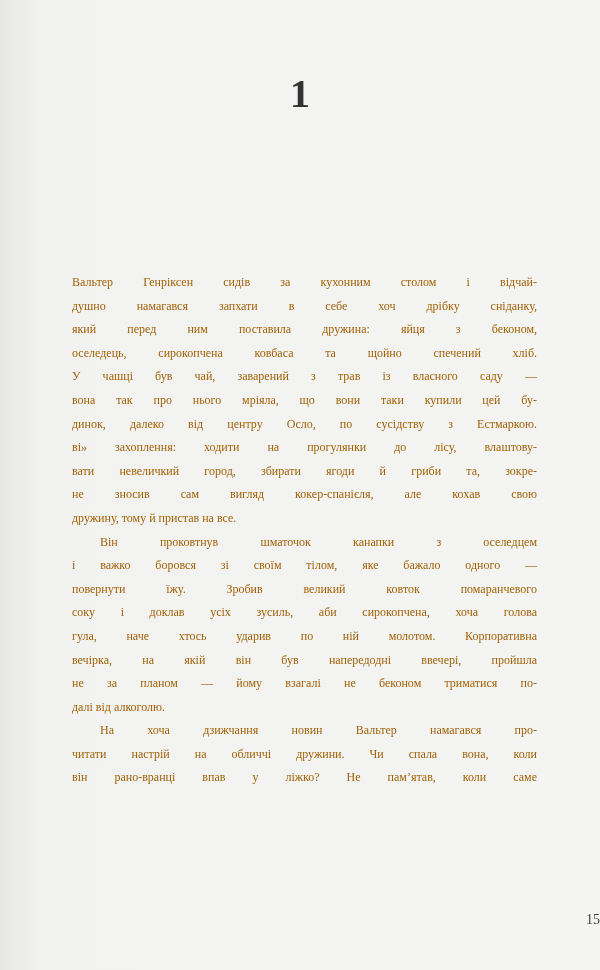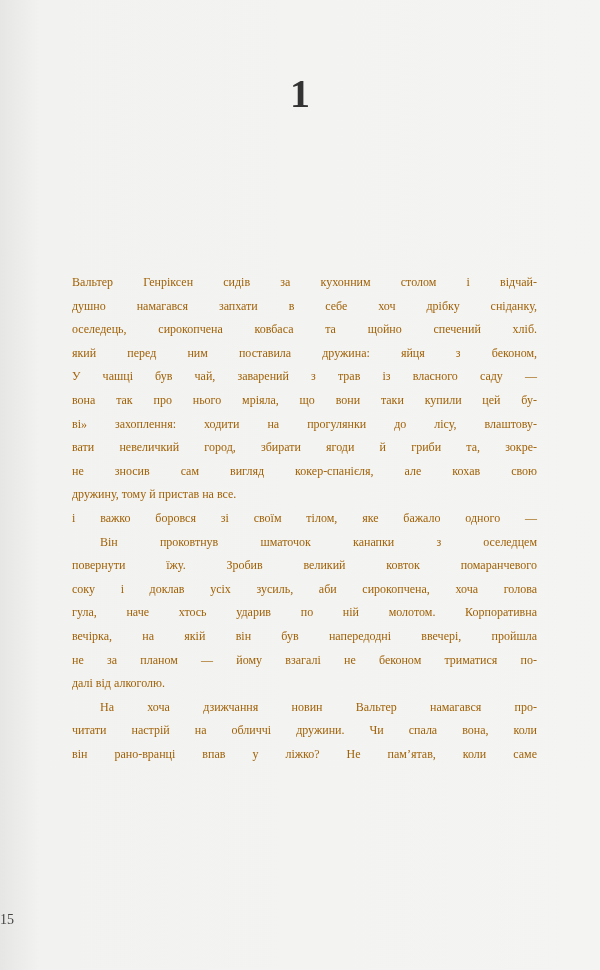--- a/index.html
+++ b/index.html
@@ -46,46 +46,47 @@
     .line.last {
       text-align-last: left;
     }
     .line.indent {
       padding-left: 28px;
     }
     .page-number {
       position: absolute;
       top: 912px;
       left: 0; right: 0;
-      text-align: left;
+      text-align: right;
       font-size: 14px;
       color: #444;
     }
   </style>
 </head>
 <body>
 
 <div class="page">
   <div class="chapter-number">1</div>
 
   <div class="body-text">
 
     <span class="line">Вальтер Генріксен сидів за кухонним столом і відчай-</span>
     <span class="line">душно намагався запхати в себе хоч дрібку сніданку,</span>
+    <span class="line">який перед ним поставила дружина: яйця з беконом,</span>
     <span class="line">оселедець, сирокопчена ковбаса та щойно спечений хліб.</span>
-    <span class="line">який перед ним поставила дружина: яйця з беконом,</span>
     <span class="line">У чашці був чай, заварений з трав із власного саду —</span>
     <span class="line">вона так про нього мріяла, що вони таки купили цей бу-</span>
+    <span class="line">динок, далеко від центру Осло, по сусідству з Естмаркою.</span>
     <span class="line">ві» захоплення: ходити на прогулянки до лісу, влаштову-</span>
     <span class="line">вати невеличкий город, збирати ягоди й гриби та, зокре-</span>
     <span class="line">не зносив сам вигляд кокер-спанієля, але кохав свою</span>
     <span class="line last">дружину, тому й пристав на все.</span>
 
+    <span class="line indent">Він проковтнув шматочок канапки з оселедцем</span>
     <span class="line">і важко боровся зі своїм тілом, яке бажало одного —</span>
-    <span class="line indent">Він проковтнув шматочок канапки з оселедцем</span>
     <span class="line">повернути їжу. Зробив великий ковток помаранчевого</span>
     <span class="line">соку і доклав усіх зусиль, аби сирокопчена, хоча голова</span>
     <span class="line">гула, наче хтось ударив по ній молотом. Корпоративна</span>
     <span class="line">вечірка, на якій він був напередодні ввечері, пройшла</span>
     <span class="line">не за планом — йому взагалі не беконом триматися по-</span>
     <span class="line last">далі від алкоголю.</span>
 
     <span class="line indent">На хоча дзижчання новин Вальтер намагався про-</span>
     <span class="line">читати настрій на обличчі дружини. Чи спала вона, коли</span>
     <span class="line">він рано-вранці впав у ліжко? Не пам’ятав, коли саме</span>

